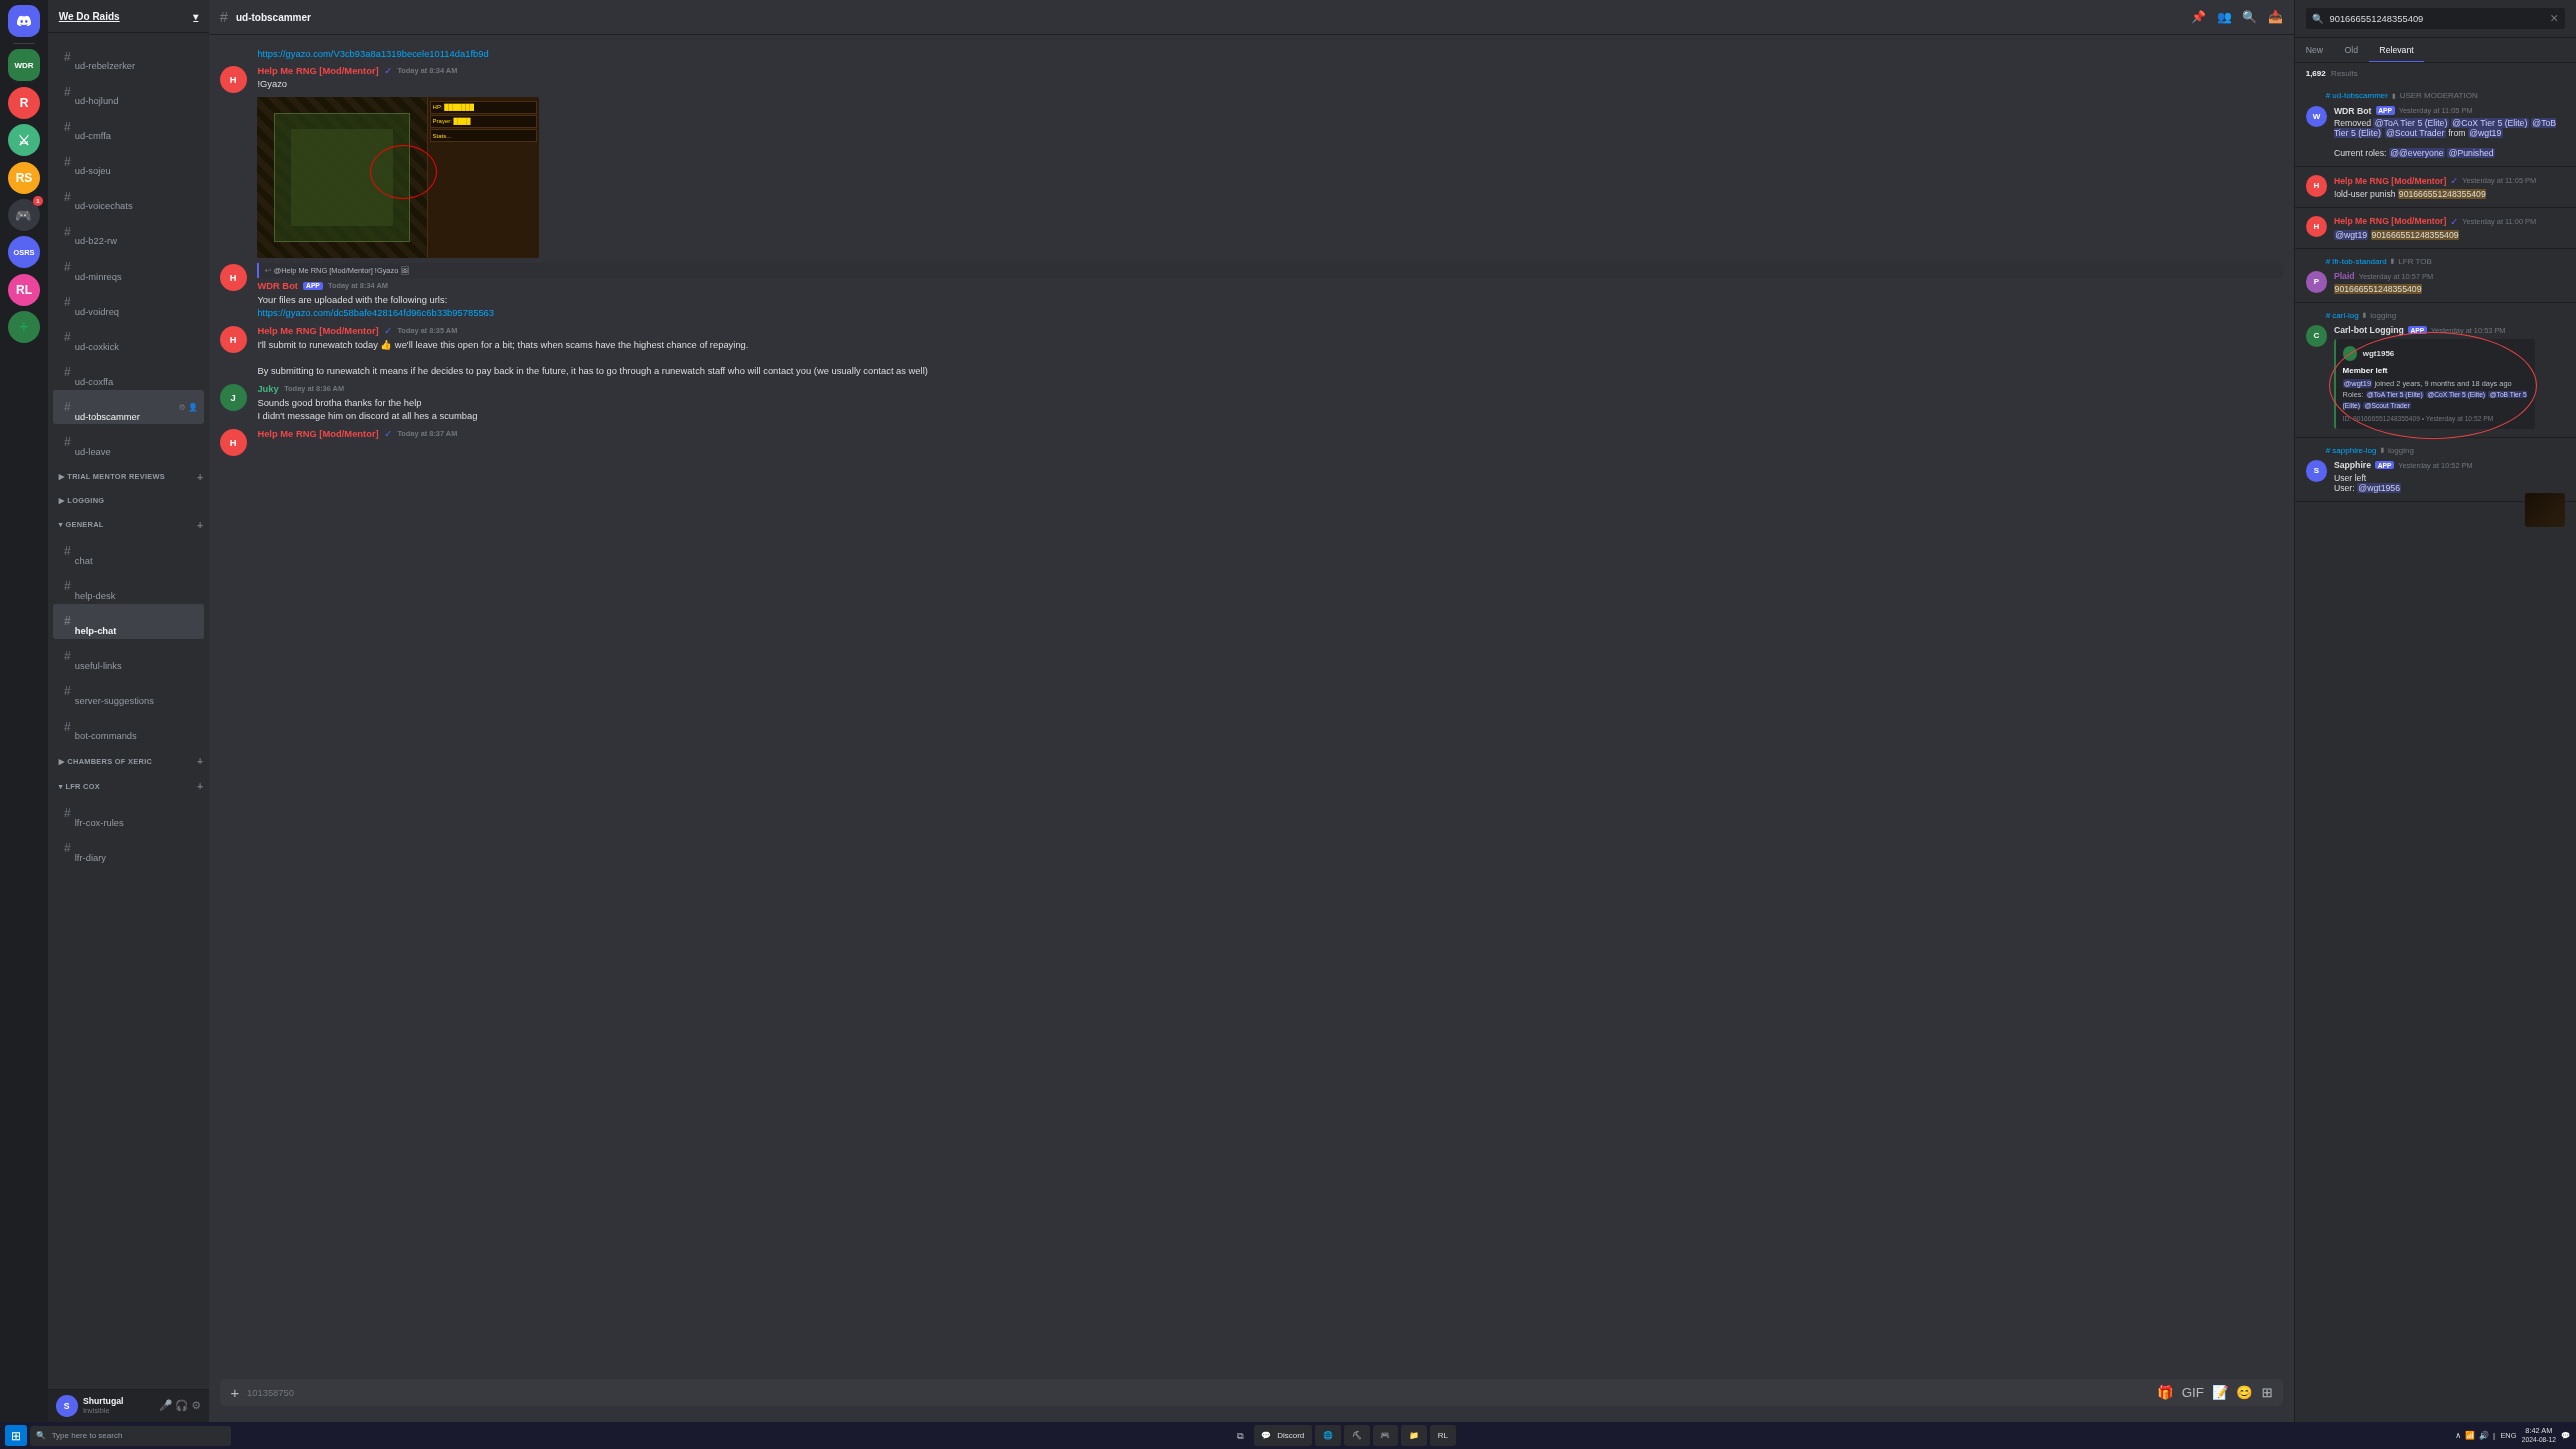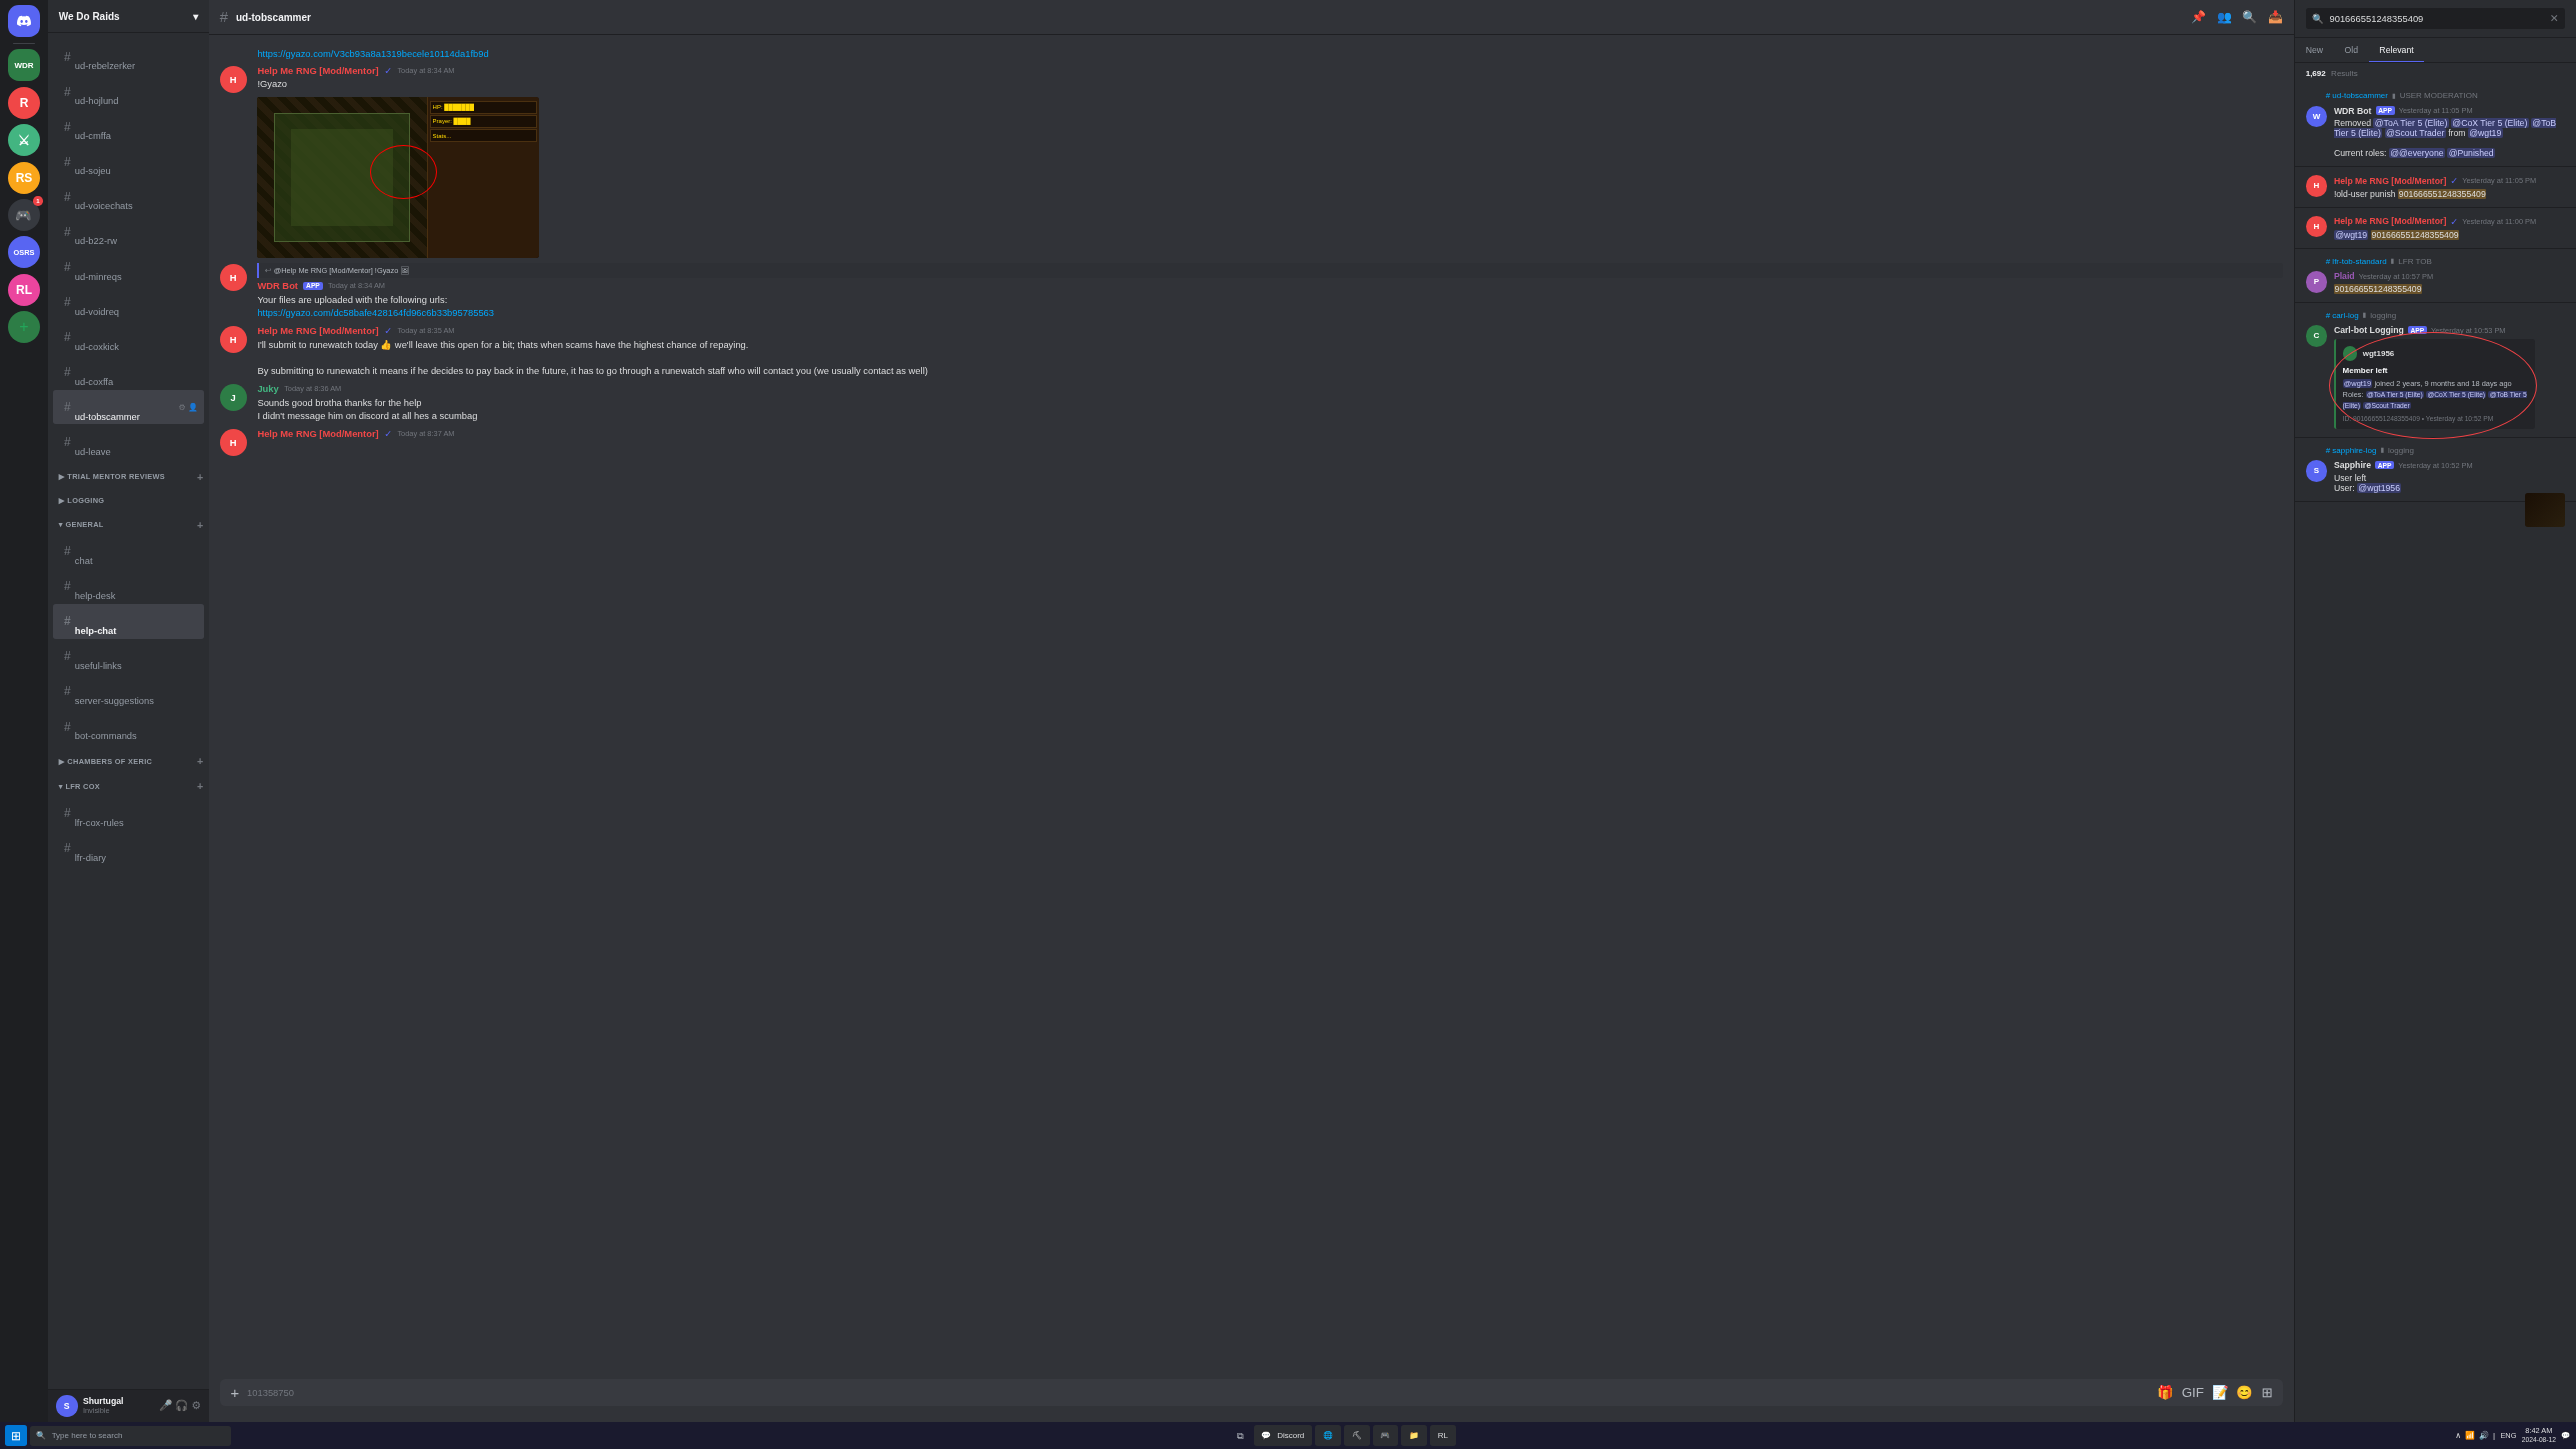--- a/index.html
+++ b/index.html
@@ -61,20 +61,21 @@
     .sidebar-header {
       padding: 10.7px;
       border-bottom: 0.7px solid #1e1f22;
       display: flex;
       align-items: center;
       justify-content: space-between;
       font-weight: 600;
       font-size: 10px;
       color: #f2f3f5;
       cursor: pointer;
+      text-decoration: underline;
     }
     .sidebar-channels {
       flex: 1;
       overflow-y: auto;
       padding: 5.4px 0;
     }
     .channel-item {
       display: flex;
       align-items: center;
       padding: 2.7px 5.4px 2.7px 10.7px;
@@ -238,20 +239,21 @@
       gap: 5.4px;
       margin-bottom: 2.7px;
     }
     .message-author {
       font-weight: 600;
       font-size: 9.4px;
     }
     .message-timestamp {
       font-size: 7.4px;
       color: #72767d;
+      font-weight: bold;
     }
     .message-text {
       font-size: 9.4px;
       line-height: 1.375;
       color: #dcddde;
       word-break: break-word;
     }
     .message-text a {
       color: #00a8fc;
       text-decoration: none;

